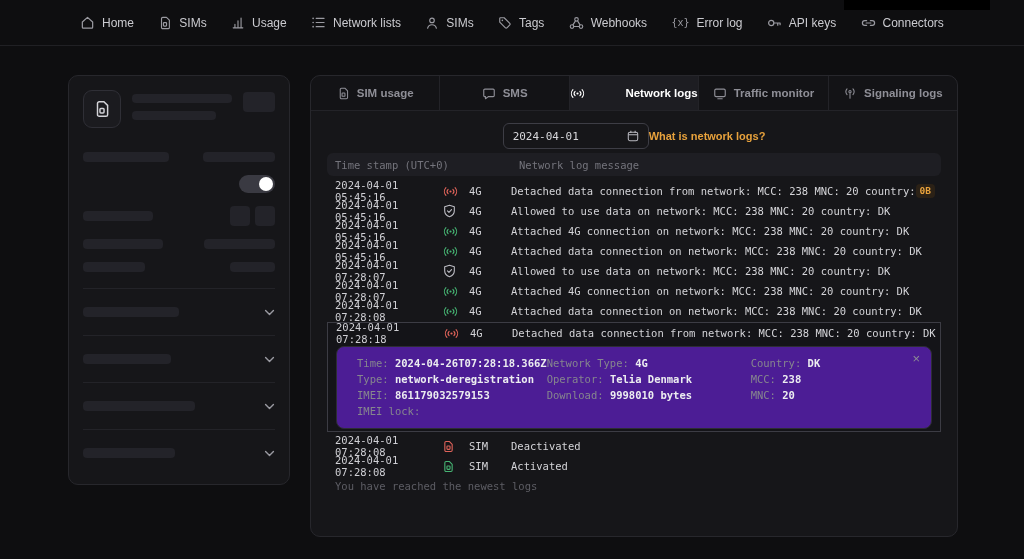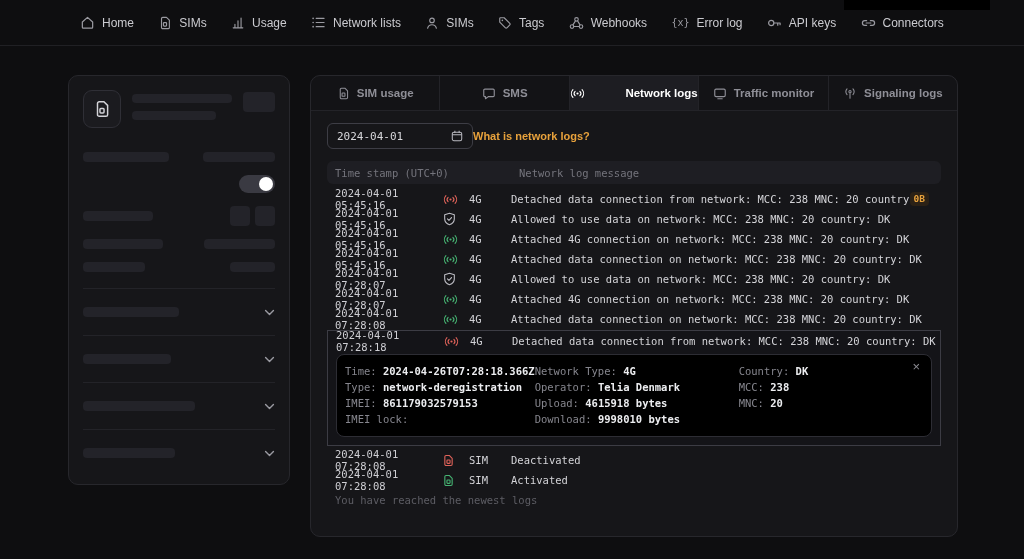--- a/index.html
+++ b/index.html
@@ -55,21 +55,21 @@
   .tabs { display:flex; border-bottom:1px solid #232328; border-radius:10px 10px 0 0; overflow:hidden; flex:none; }
   .tab {
     flex:1; height:34px; display:flex; align-items:center; justify-content:center; gap:7px;
     font-size:11.5px; color:#8f8f97; background:#131316; border-right:1px solid #232328; cursor:pointer; white-space:nowrap;font-weight:bold;
   }
   .tab:last-child { border-right:none; }
   .tab.active { background:#1d1d22; color:#ffffff;gap:40px; }
   .tab-icon { display:flex; align-items:center; }
 
   .panel-body { flex:1; padding:12px 16px 0; display:flex; flex-direction:column; }
-  .toolbar { display:flex; align-items:center; justify-content:flex-start; margin-bottom:12px; }
+  .toolbar { display:flex; align-items:center; justify-content:center; margin-bottom:4px; }
   .datepicker {
     width:146px; height:26px; border:1px solid #3d3d45; border-radius:6px;
     display:flex; align-items:center; justify-content:space-between; padding:0 9px;
     font-family:"DejaVu Sans Mono", monospace; font-size:11px; color:#d8d8dc; cursor:pointer; background:transparent;
   }
   .cal-icon { color:#b9b9c0; display:flex; }
   .help-link { font-size:11px; font-weight:bold; color:#e8a23c; text-decoration:none; cursor:pointer; }
 
   .thead {
     height:23px; background:#1e1e23; border-radius:6px;
@@ -90,26 +90,26 @@
   .c-icon { width:26px; flex:none; display:flex; align-items:center; }
   .c-tech { width:42px; flex:none; }
   .c-msg { flex:1; white-space:nowrap; overflow:hidden; }
   .signal-red, .sim-red { color:#e0635a; }
   .signal-green, .sim-green { color:#46b473; }
   .shield { color:#b9b9c0; }
   .badge {
     font-family:"DejaVu Sans Mono", monospace; font-size:9.5px; font-weight:bold;
     color:#e8a23c; background:#2b2116; border-radius:4px; padding:1px 4px; line-height:12px;
   }
-  .row-badge { margin-left:auto; margin-right:12px; flex:none; }
+  .row-badge { margin-left:auto; margin-right:6px; flex:none; }
 
   .expanded-group { border:1px solid #3c3c44; border-radius:0; margin:1px 0 4px; background:#141418; }
   .detail-box {
-    margin:3px 8px 8px; border:1px solid #2d2d34; border-radius:8px; background:#000000;
-    padding:8px 8px 9px; display:flex; position:relative;
+    margin:3px 8px 2px; border:1px solid #2d2d34; border-radius:8px; background:#4c1d95;
+    padding:8px 20px 9px; display:flex; position:relative;
   }
   .d-col { display:flex; flex-direction:column; }
   .d-col:nth-child(2) { width:204px; flex:none; }
   .d-col:nth-child(3) { width:212px; flex:none; }
   .d-col:nth-child(4) { flex:1; }
   .d-line { font-family:"DejaVu Sans Mono", monospace; font-size:10.5px; line-height:16px; white-space:nowrap; }
   .d-label { color:#86868e; }
   .d-value { color:#ecedf0; font-weight:bold; }
   .close {
     position:absolute; top:5px; right:11px; color:#8d8d94; font-size:13px; cursor:pointer; line-height:14px;
@@ -474,21 +474,20 @@
             <div class="detail-box">
               <div class="d-col">
                 <div class="d-line"><span class="d-label">Time:</span> <span class="d-value">2024-04-26T07:28:18.366Z</span></div>
                 <div class="d-line"><span class="d-label">Type:</span> <span class="d-value">network-deregistration</span></div>
                 <div class="d-line"><span class="d-label">IMEI:</span> <span class="d-value">861179032579153</span></div>
                 <div class="d-line"><span class="d-label">IMEI lock:</span> <span class="d-value"></span></div>
               </div>
               <div class="d-col">
                 <div class="d-line"><span class="d-label">Network Type:</span> <span class="d-value">4G</span></div>
                 <div class="d-line"><span class="d-label">Operator:</span> <span class="d-value">Telia Denmark</span></div>
-                <div class="d-line"><span class="d-label">Upload:</span> <span class="d-value">4615918 bytes</span></div>
                 <div class="d-line"><span class="d-label">Download:</span> <span class="d-value">9998010 bytes</span></div>
               </div>
               <div class="d-col">
                 <div class="d-line"><span class="d-label">Country:</span> <span class="d-value">DK</span></div>
                 <div class="d-line"><span class="d-label">MCC:</span> <span class="d-value">238</span></div>
                 <div class="d-line"><span class="d-label">MNC:</span> <span class="d-value">20</span></div>
               </div>
               <span class="close">×</span>
             </div>
           </div>

